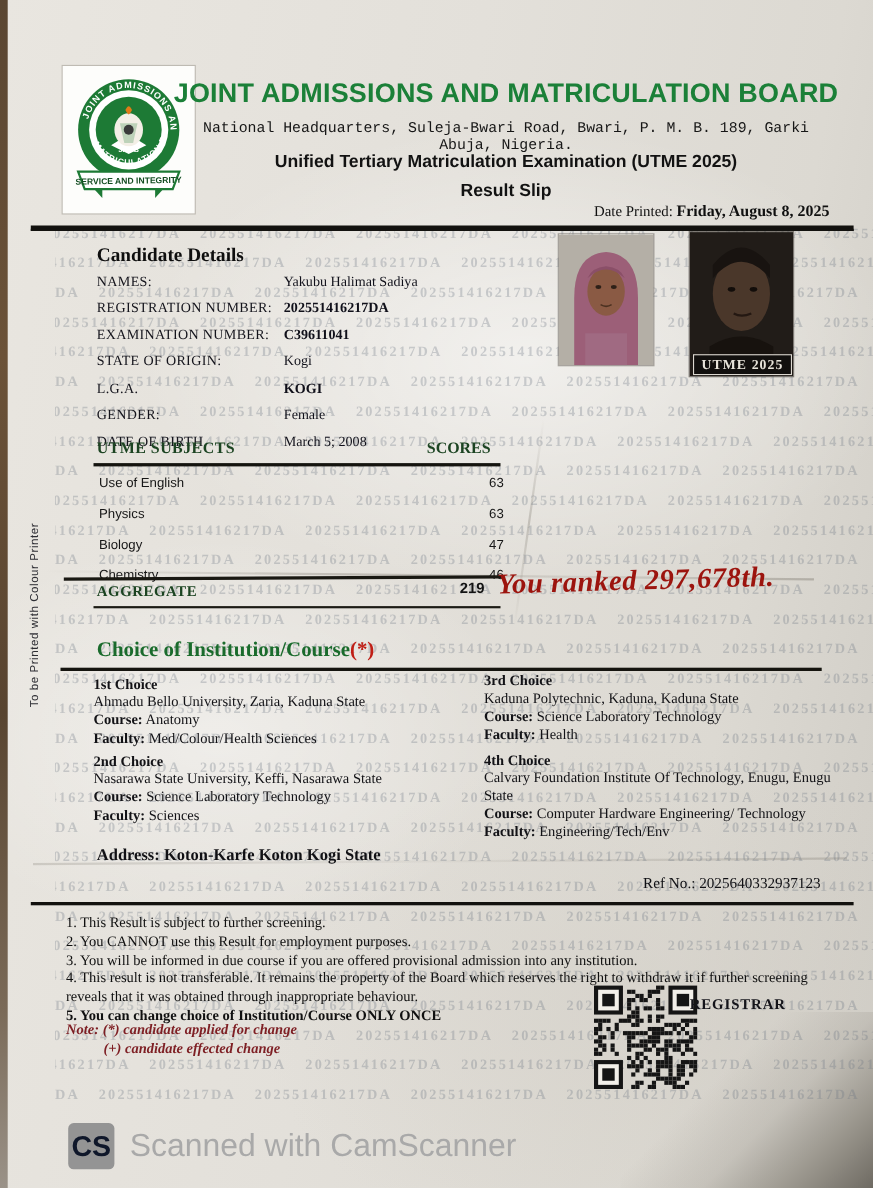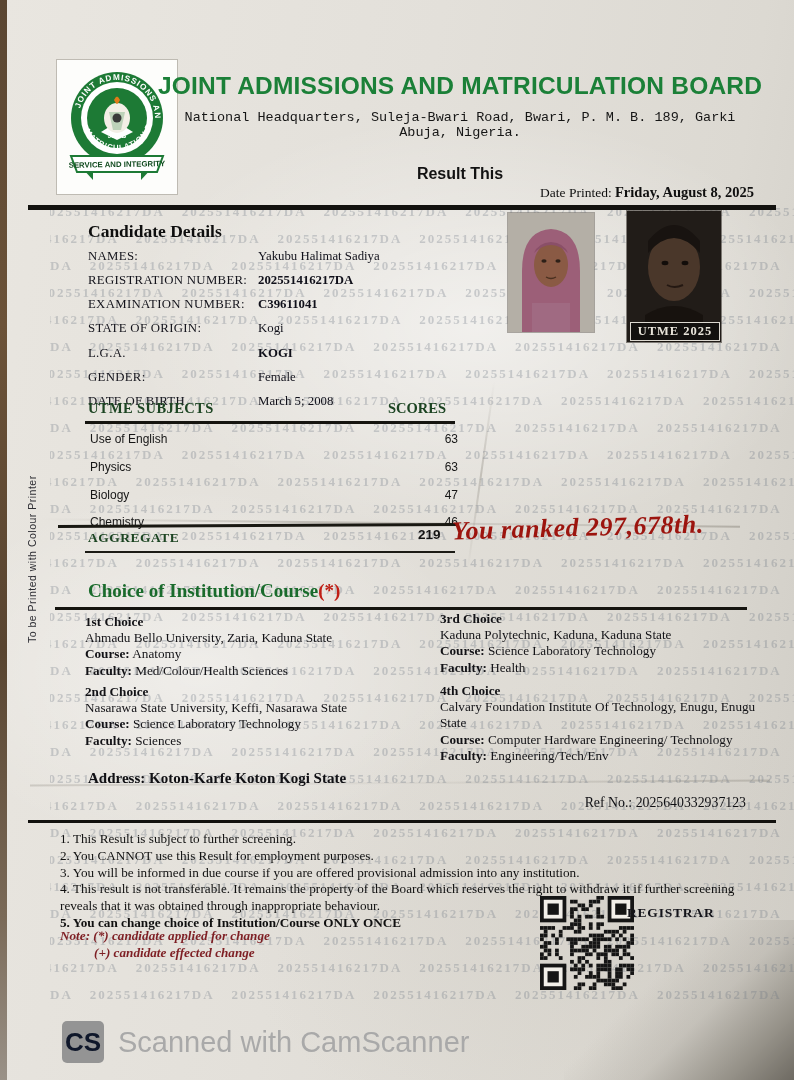--- a/index.html
+++ b/index.html
@@ -170,21 +170,22 @@
       <path d="M57 40 Q60 33 63 40 Q61 44 60 44 Q59 44 57 40 Z" fill="#e07b18"></path>
       <text x="60" y="78" text-anchor="middle" font-family="Liberation Sans, sans-serif" font-size="6.5" font-weight="bold" fill="#ffffff">JAMB</text>
       <path d="M14 96 L36 120 L36 96 Z" fill="#1d7a35"></path>
       <path d="M106 96 L84 120 L84 96 Z" fill="#1d7a35"></path>
       <path d="M14 96 L106 96 L100 112 L20 112 Z" fill="#ffffff" stroke="#1d7a35" stroke-width="2"></path>
       <text x="60" y="107" text-anchor="middle" font-family="Liberation Sans, sans-serif" font-size="7.8" font-weight="bold" fill="#144d22" transform="rotate(-1 60 107)">SERVICE AND INTEGRITY</text>
     </svg>
   </div>
   <div class="org-title">JOINT ADMISSIONS AND MATRICULATION BOARD</div>
   <div class="hq-address">National Headquarters, Suleja-Bwari Road, Bwari, P. M. B. 189, Garki Abuja, Nigeria.</div>
-  <div class="slip-title">Result This</div>
+  <div class="exam-title">Unified Tertiary Matriculation Examination (UTME 2025)</div>
+  <div class="slip-title">Result Slip</div>
   <div class="date-printed">
     <span>Date Printed:</span>
     <b>Friday, August 8, 2025</b>
   </div>
   <div class="rule-top"></div>
 
   <div class="cand-heading">Candidate Details</div>
   <div class="cand-row" style="top:249px">
     <span class="lbl">NAMES:</span>
     <span class="val">Yakubu Halimat Sadiya</span>

